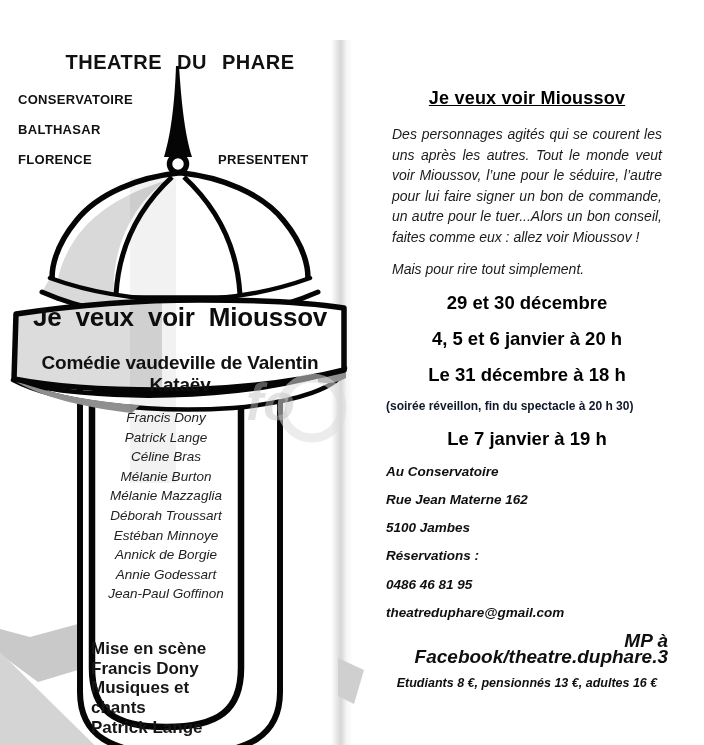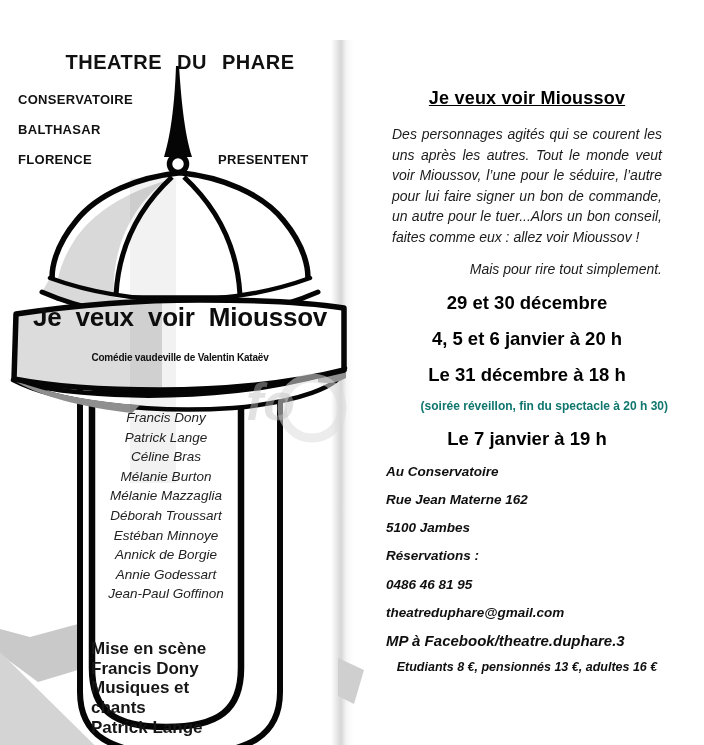--- a/index.html
+++ b/index.html
@@ -20,21 +20,21 @@
   .w-conservatoire{left:18px;top:52px;}
   .w-balthasar{left:18px;top:82px;}
   .w-florence{left:18px;top:112px;}
   .w-presentent{left:218px;top:112px;}
   .banner-title{
     left:12px;top:262px;width:336px;text-align:center;
     font-size:26px;font-weight:bold;color:#0d0d0d;word-spacing:7px;letter-spacing:-0.2px;
   }
   .banner-sub{
     left:12px;top:312px;width:336px;text-align:center;
-    font-size:10px;font-weight:bold;color:#111;letter-spacing:-0.2px;
+    font-size:19px;font-weight:bold;color:#111;letter-spacing:-0.2px;
   }
   .cast-block{
     left:91px;top:368px;width:150px;text-align:center;
     font-size:13.5px;font-style:italic;color:#222;
   }
   .cast-block div{line-height:19.6px;}
   .credits-block{
     left:91px;top:599px;width:150px;text-align:left;
     font-size:17px;font-weight:bold;color:#161616;
   }
@@ -54,37 +54,37 @@
   .right-col{position:absolute;left:386px;top:0;width:282px;z-index:2;}
   .heading{
     margin:48px 0 0 0;text-align:center;
     font-size:18px;font-weight:bold;color:#000;text-decoration:underline;letter-spacing:.2px;
   }
   .synopsis{
     margin:15px 6px 0 6px;text-align:justify;
     font-size:14px;font-style:italic;line-height:20.6px;color:#1b1b1b;
   }
   .tagline{
-    margin:13px 6px 0 6px;font-size:14px;font-style:italic;color:#1b1b1b;text-align:right;
+    margin:13px 6px 0 6px;font-size:14px;font-style:italic;color:#1b1b1b;
   }
   .date-line{
     margin-top:15px;text-align:center;
     font-size:18.5px;font-weight:bold;color:#000;line-height:21px;
   }
   .date-note{
-    margin-top:14px;text-align:right;
-    font-size:12px;font-weight:bold;color:#0f766e;line-height:14px;
+    margin-top:14px;text-align:left;
+    font-size:12px;font-weight:bold;color:#0f172a;line-height:14px;
   }
   .info-line{
     margin-top:14.8px;text-align:left;
     font-size:13.5px;font-weight:bold;font-style:italic;color:#0f0f0f;line-height:13.5px;
   }
   .fb-line{
-    margin-top:13px;text-align:left;
-    font-size:15px;font-weight:bold;font-style:italic;color:#0f0f0f;line-height:16px;
+    margin-top:13px;text-align:right;
+    font-size:19px;font-weight:bold;font-style:italic;color:#0f0f0f;line-height:16px;
   }
   .price-line{
     margin-top:11px;text-align:center;
     font-size:12.5px;font-weight:bold;font-style:italic;color:#0f0f0f;line-height:14px;
   }
 </style>
 </head>
 <body>
 
 <div class="stage">

